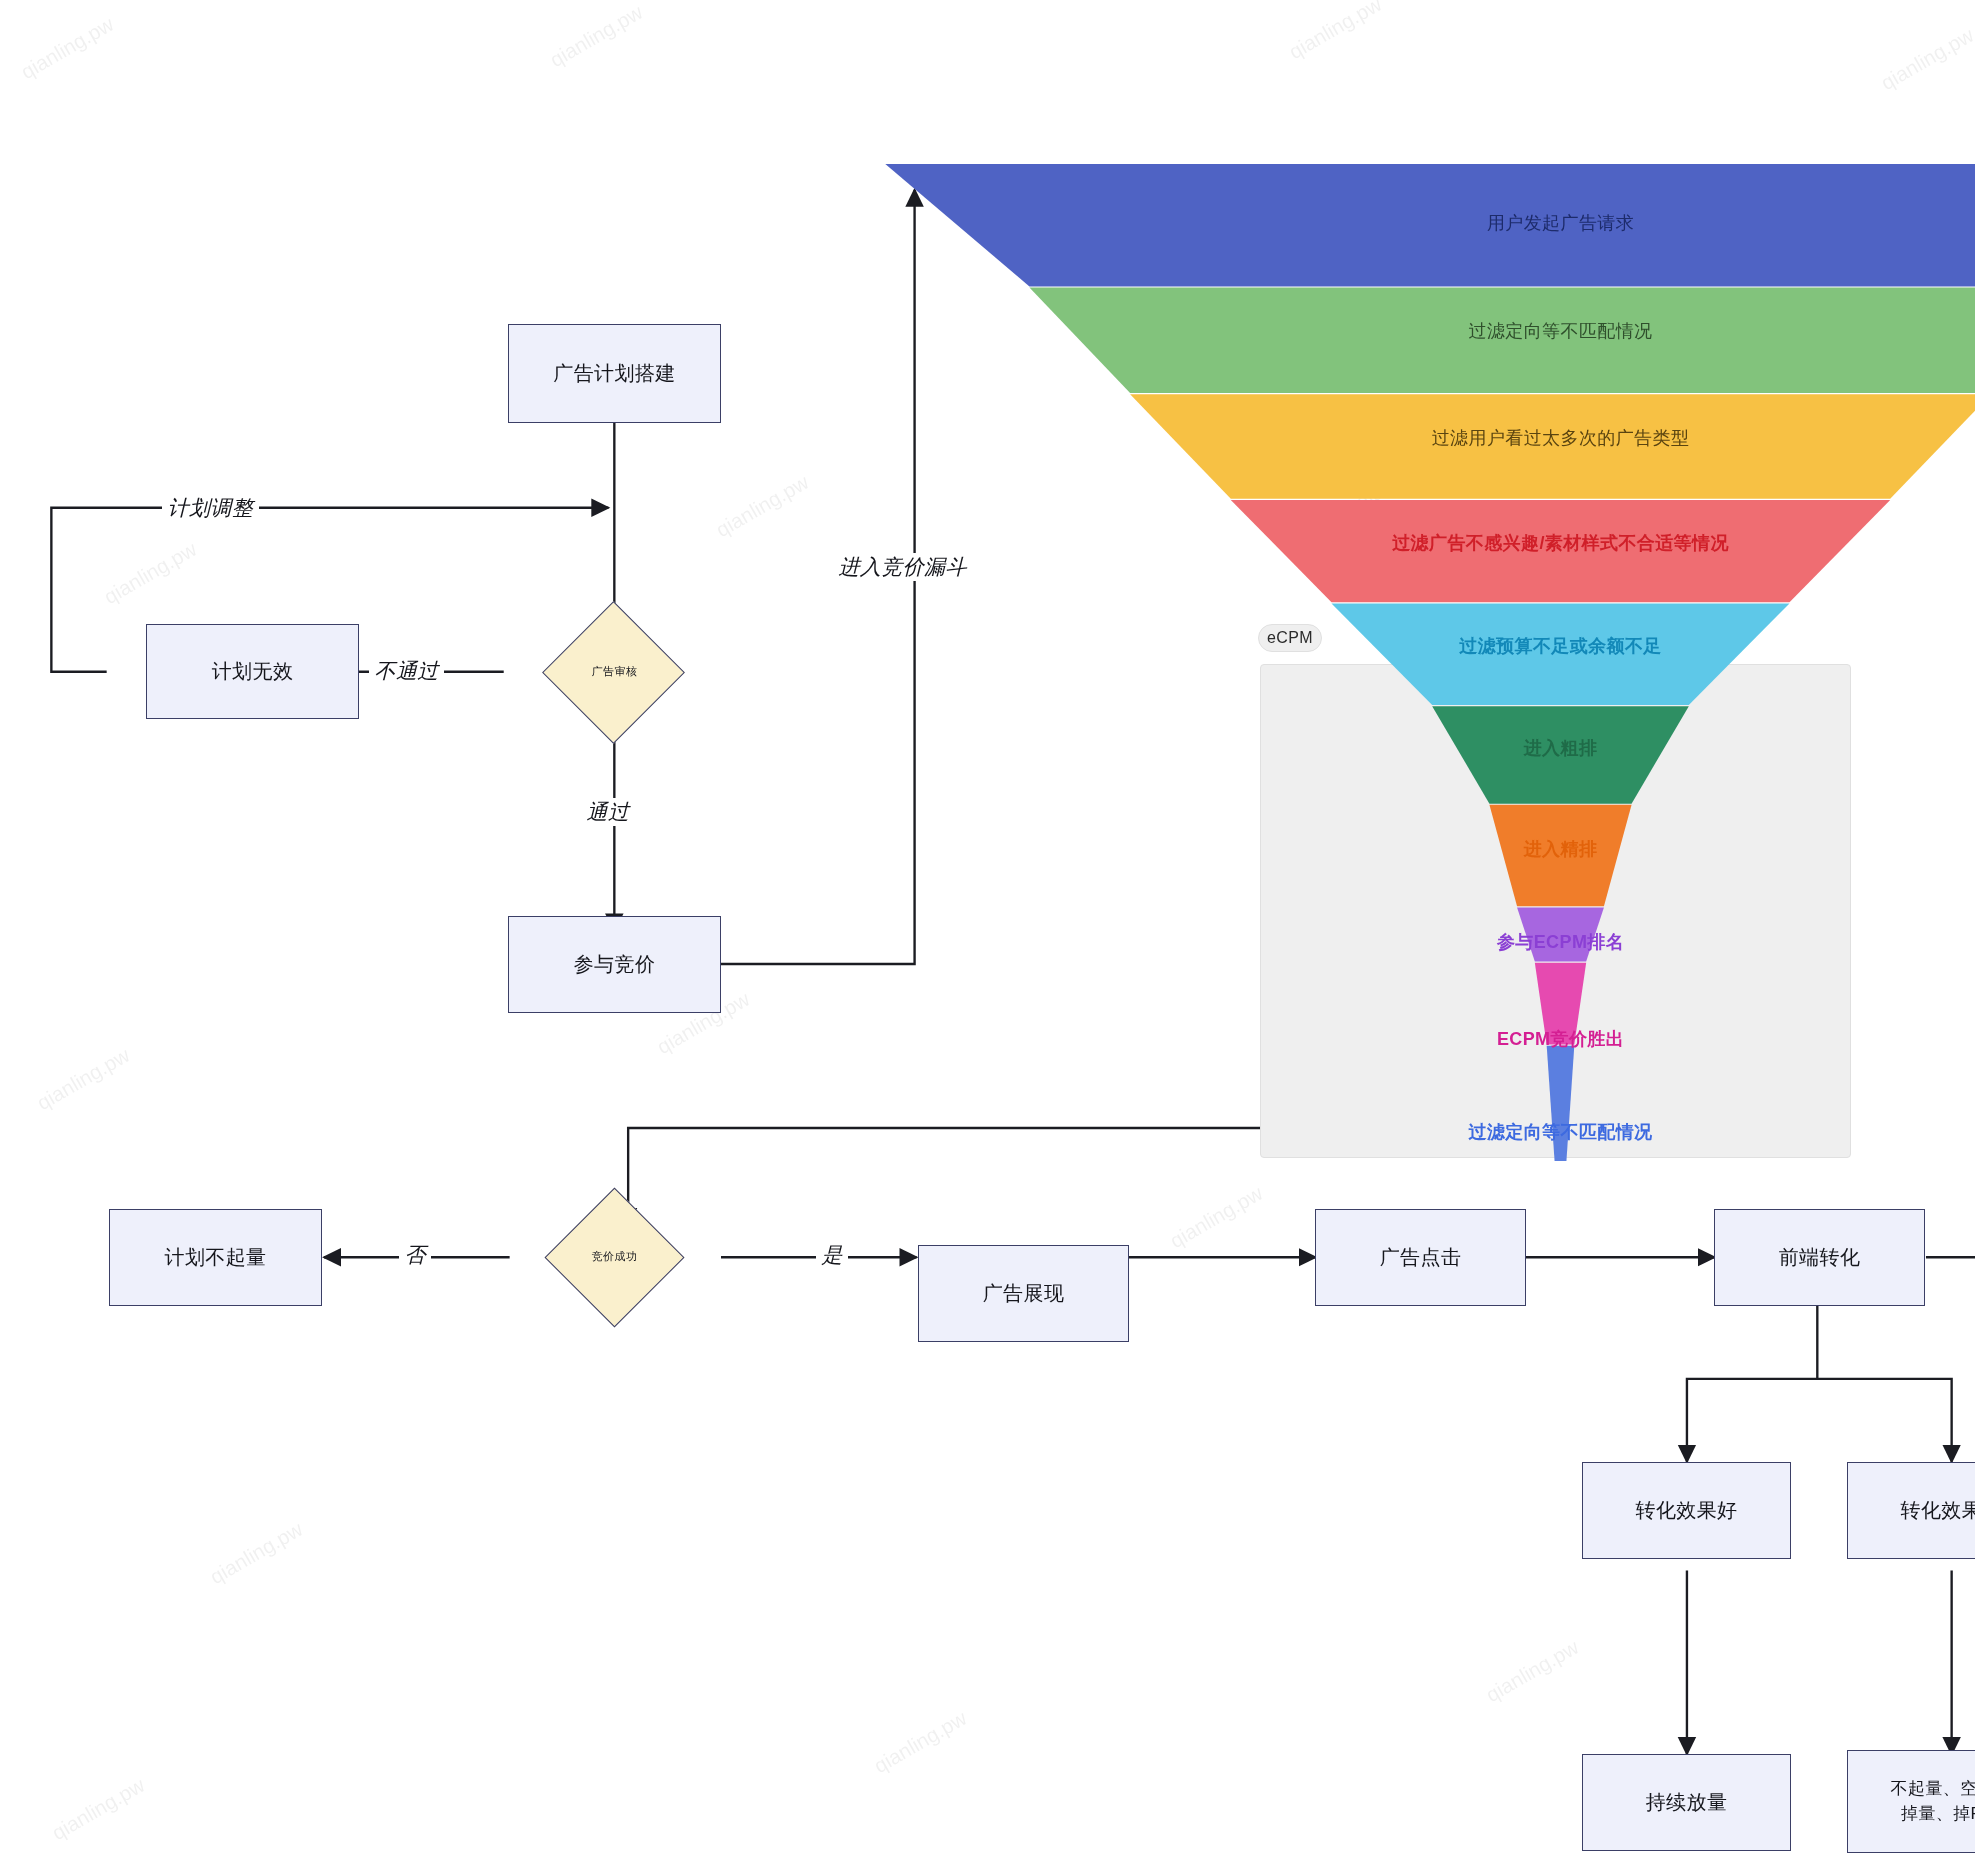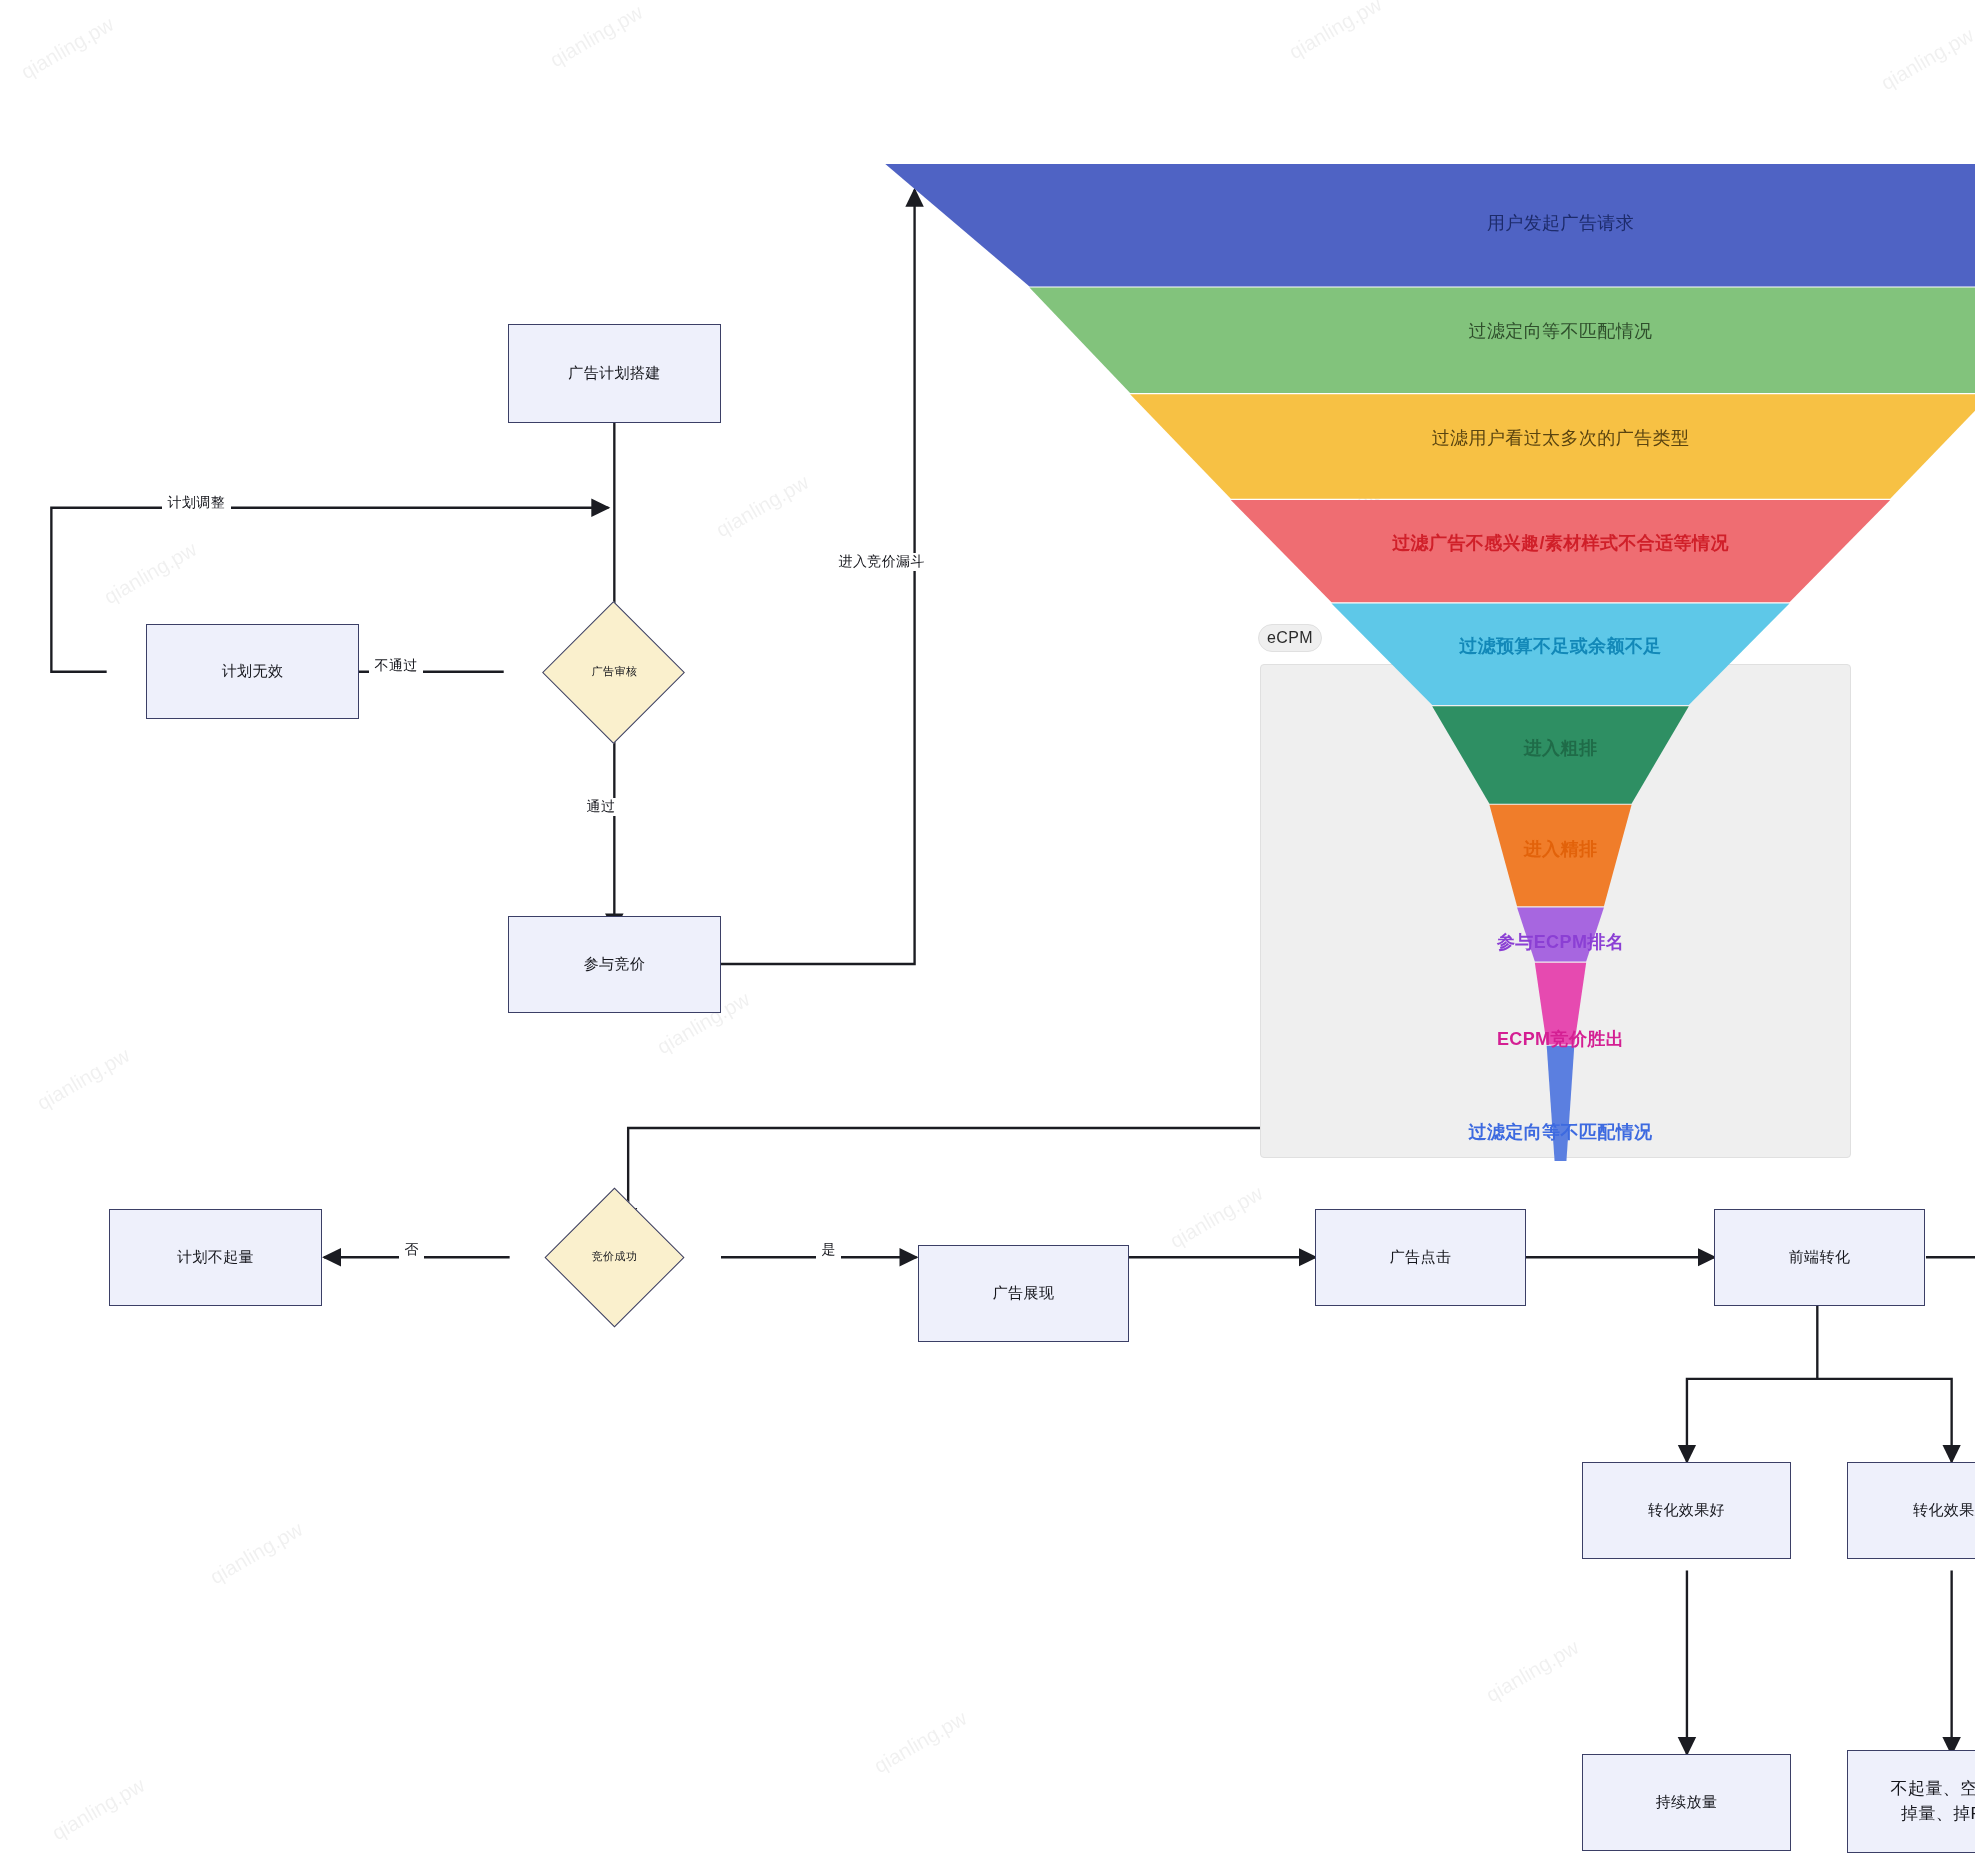--- a/index.html
+++ b/index.html
@@ -9,35 +9,35 @@
     position:relative;overflow:hidden;
   }
   .stage{position:absolute;left:0;top:0;width:2387px;height:1872px;}
   .wm{position:absolute;color:#000;opacity:.055;font-size:20.5px;transform:rotate(-30deg);
       white-space:nowrap;pointer-events:none;font-family:"Liberation Sans",sans-serif;}
   
   .node{
     position:absolute;box-sizing:border-box;
     background:#eef0fb;border:1px solid #3b3f66;
     display:flex;align-items:center;justify-content:center;text-align:center;
-    color:#15161c;font-size:15px;line-height:1.35;letter-spacing:0.4px;
+    color:#15161c;font-size:20px;line-height:1.35;letter-spacing:0.4px;
   }
   .node.multi{line-height:1.45;font-size:17px;}
   .diamond{
     position:absolute;box-sizing:border-box;
     background:#faf0cd;border:1px solid #3b3f66;
     transform:rotate(45deg);
   }
   .diamond-label{
     position:absolute;display:flex;align-items:center;justify-content:center;
     color:#15161c;font-size:11px;letter-spacing:0.4px;text-align:center;white-space:nowrap;
   }
   .edge-label{
-    position:absolute;color:#15161c;font-size:14px;background:#fff;padding:0 5.5px;
-    white-space:nowrap;letter-spacing:0.4px;
+    position:absolute;color:#15161c;font-size:21px;background:#fff;padding:0 5.5px;
+    white-space:nowrap;letter-spacing:0.4px;font-style:italic;
   }
   svg.lines{position:absolute;left:0;top:0;width:2387px;height:1872px;pointer-events:none;}
   
   .funnel{position:absolute;left:885px;top:164px;width:1351px;height:997px;}
   .funnel-label{
     position:absolute;width:100%;text-align:center;font-size:18px;letter-spacing:0.4px;
     pointer-events:none;white-space:nowrap;
   }
   
   .group-box{

